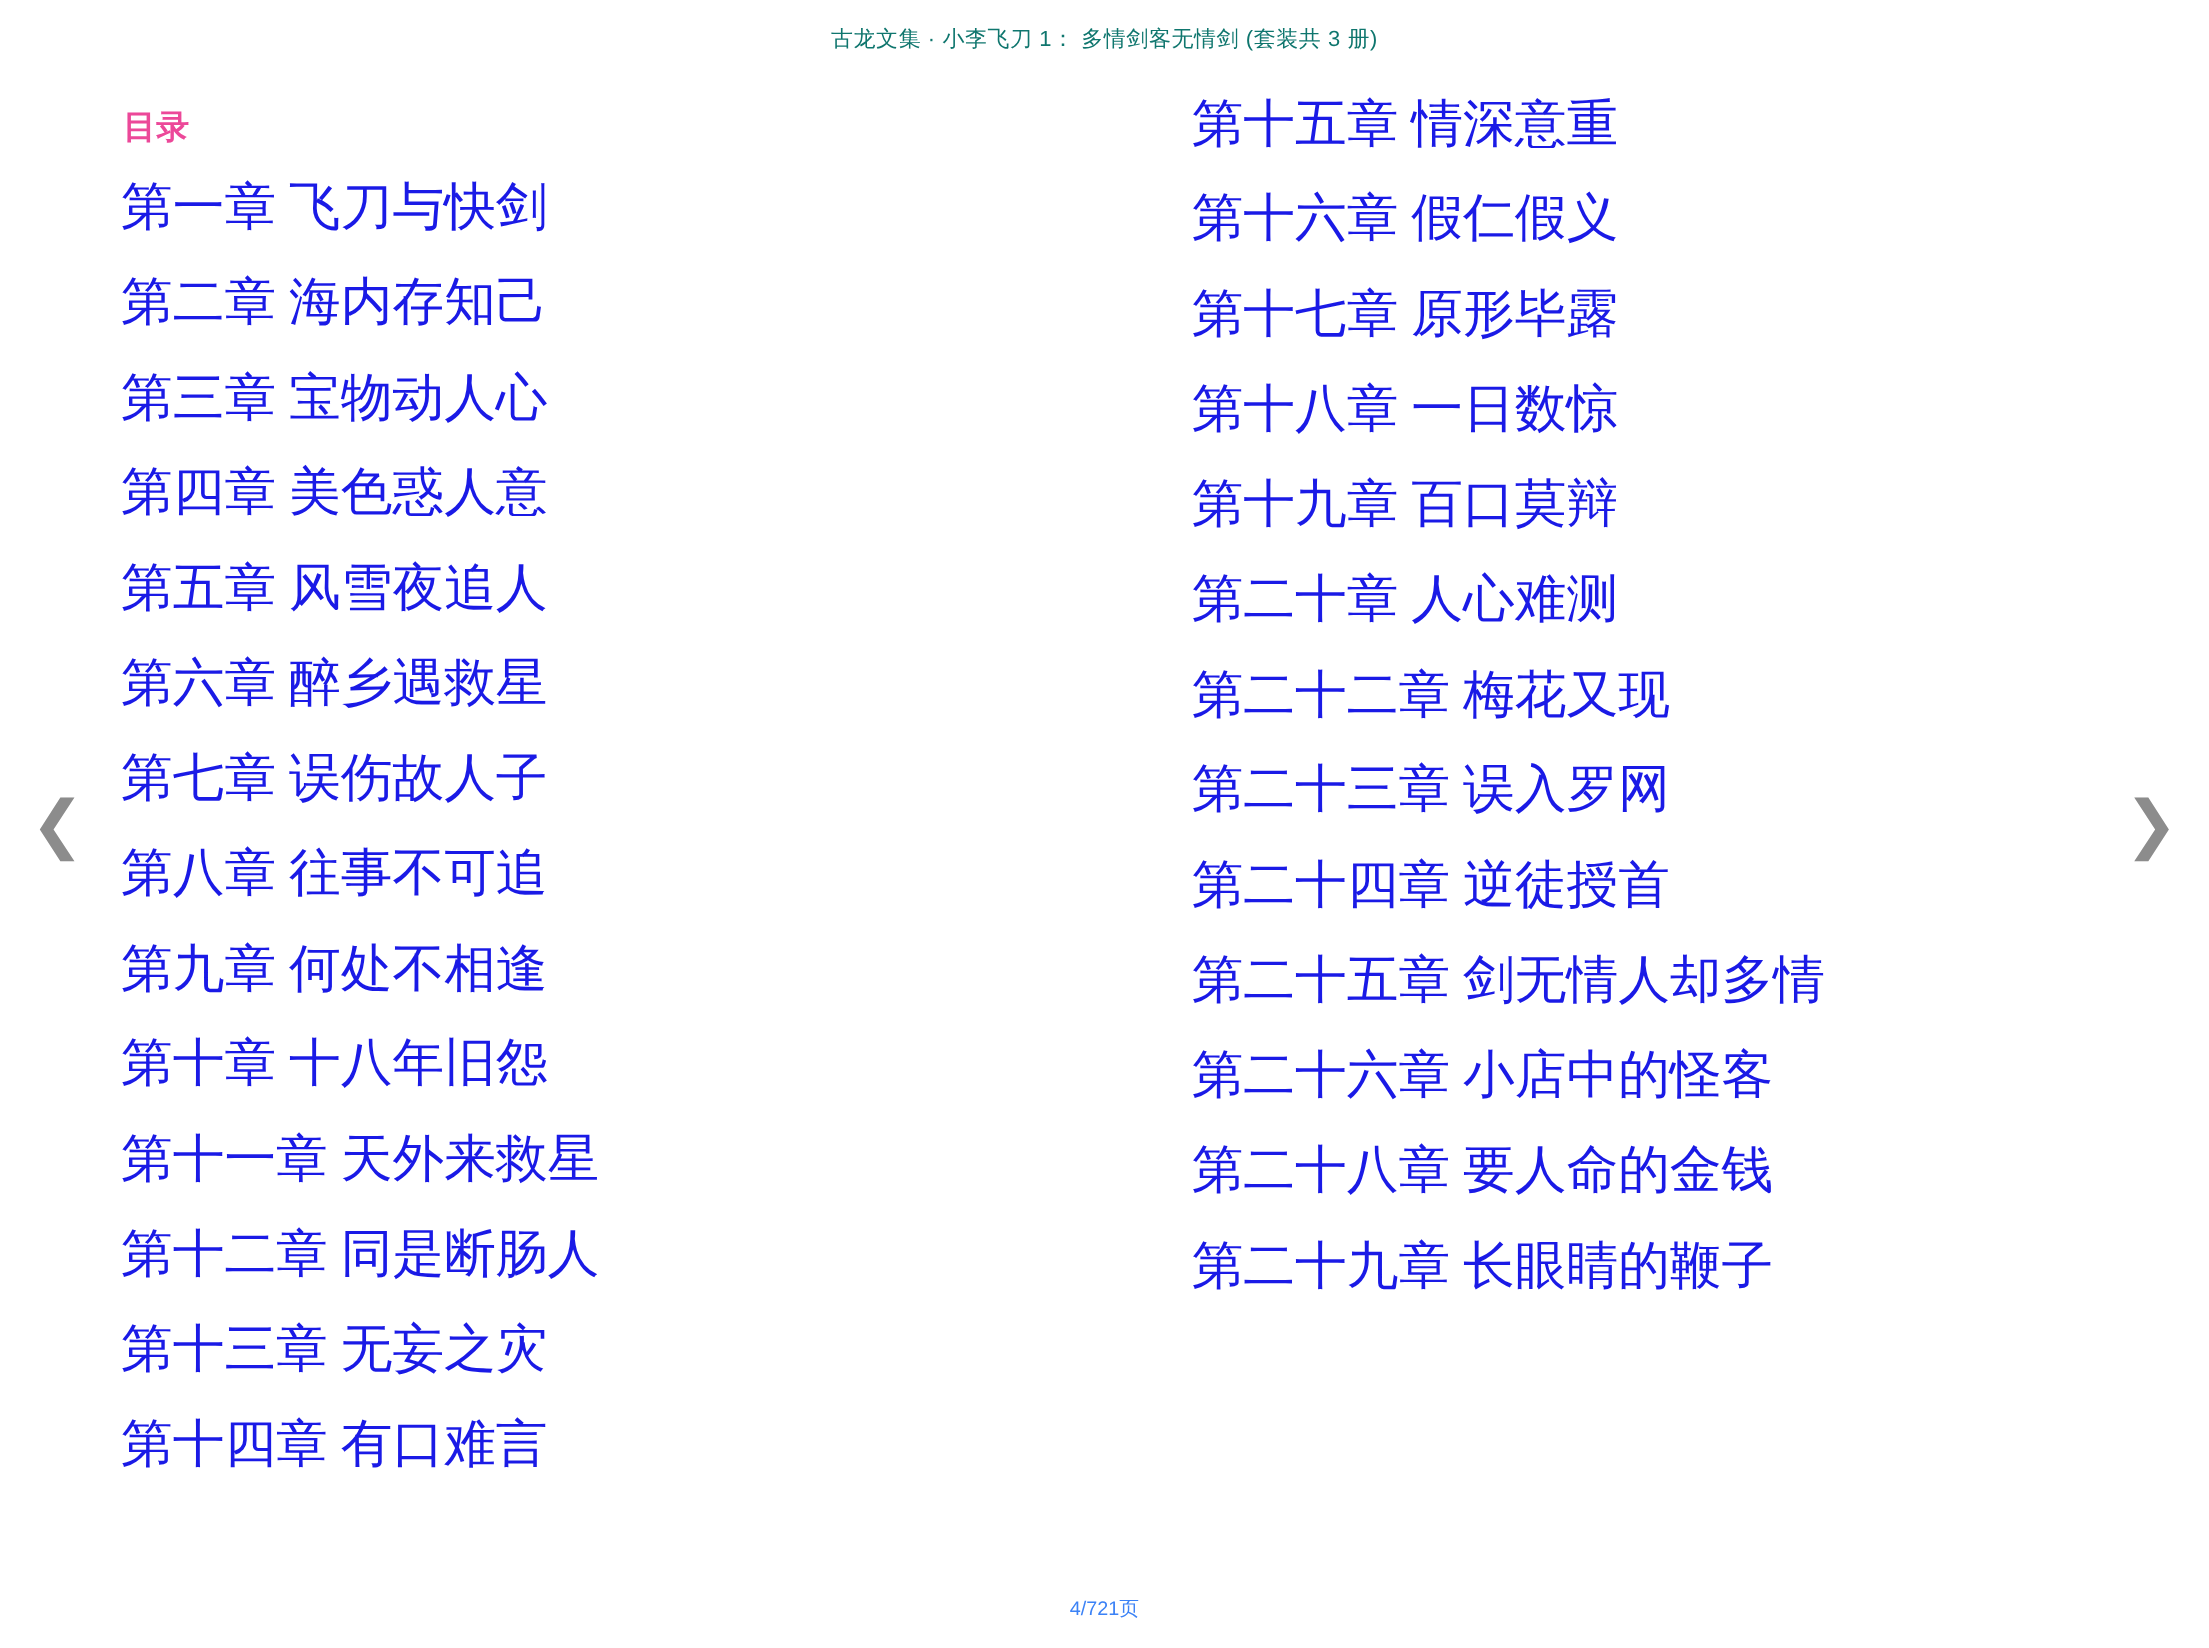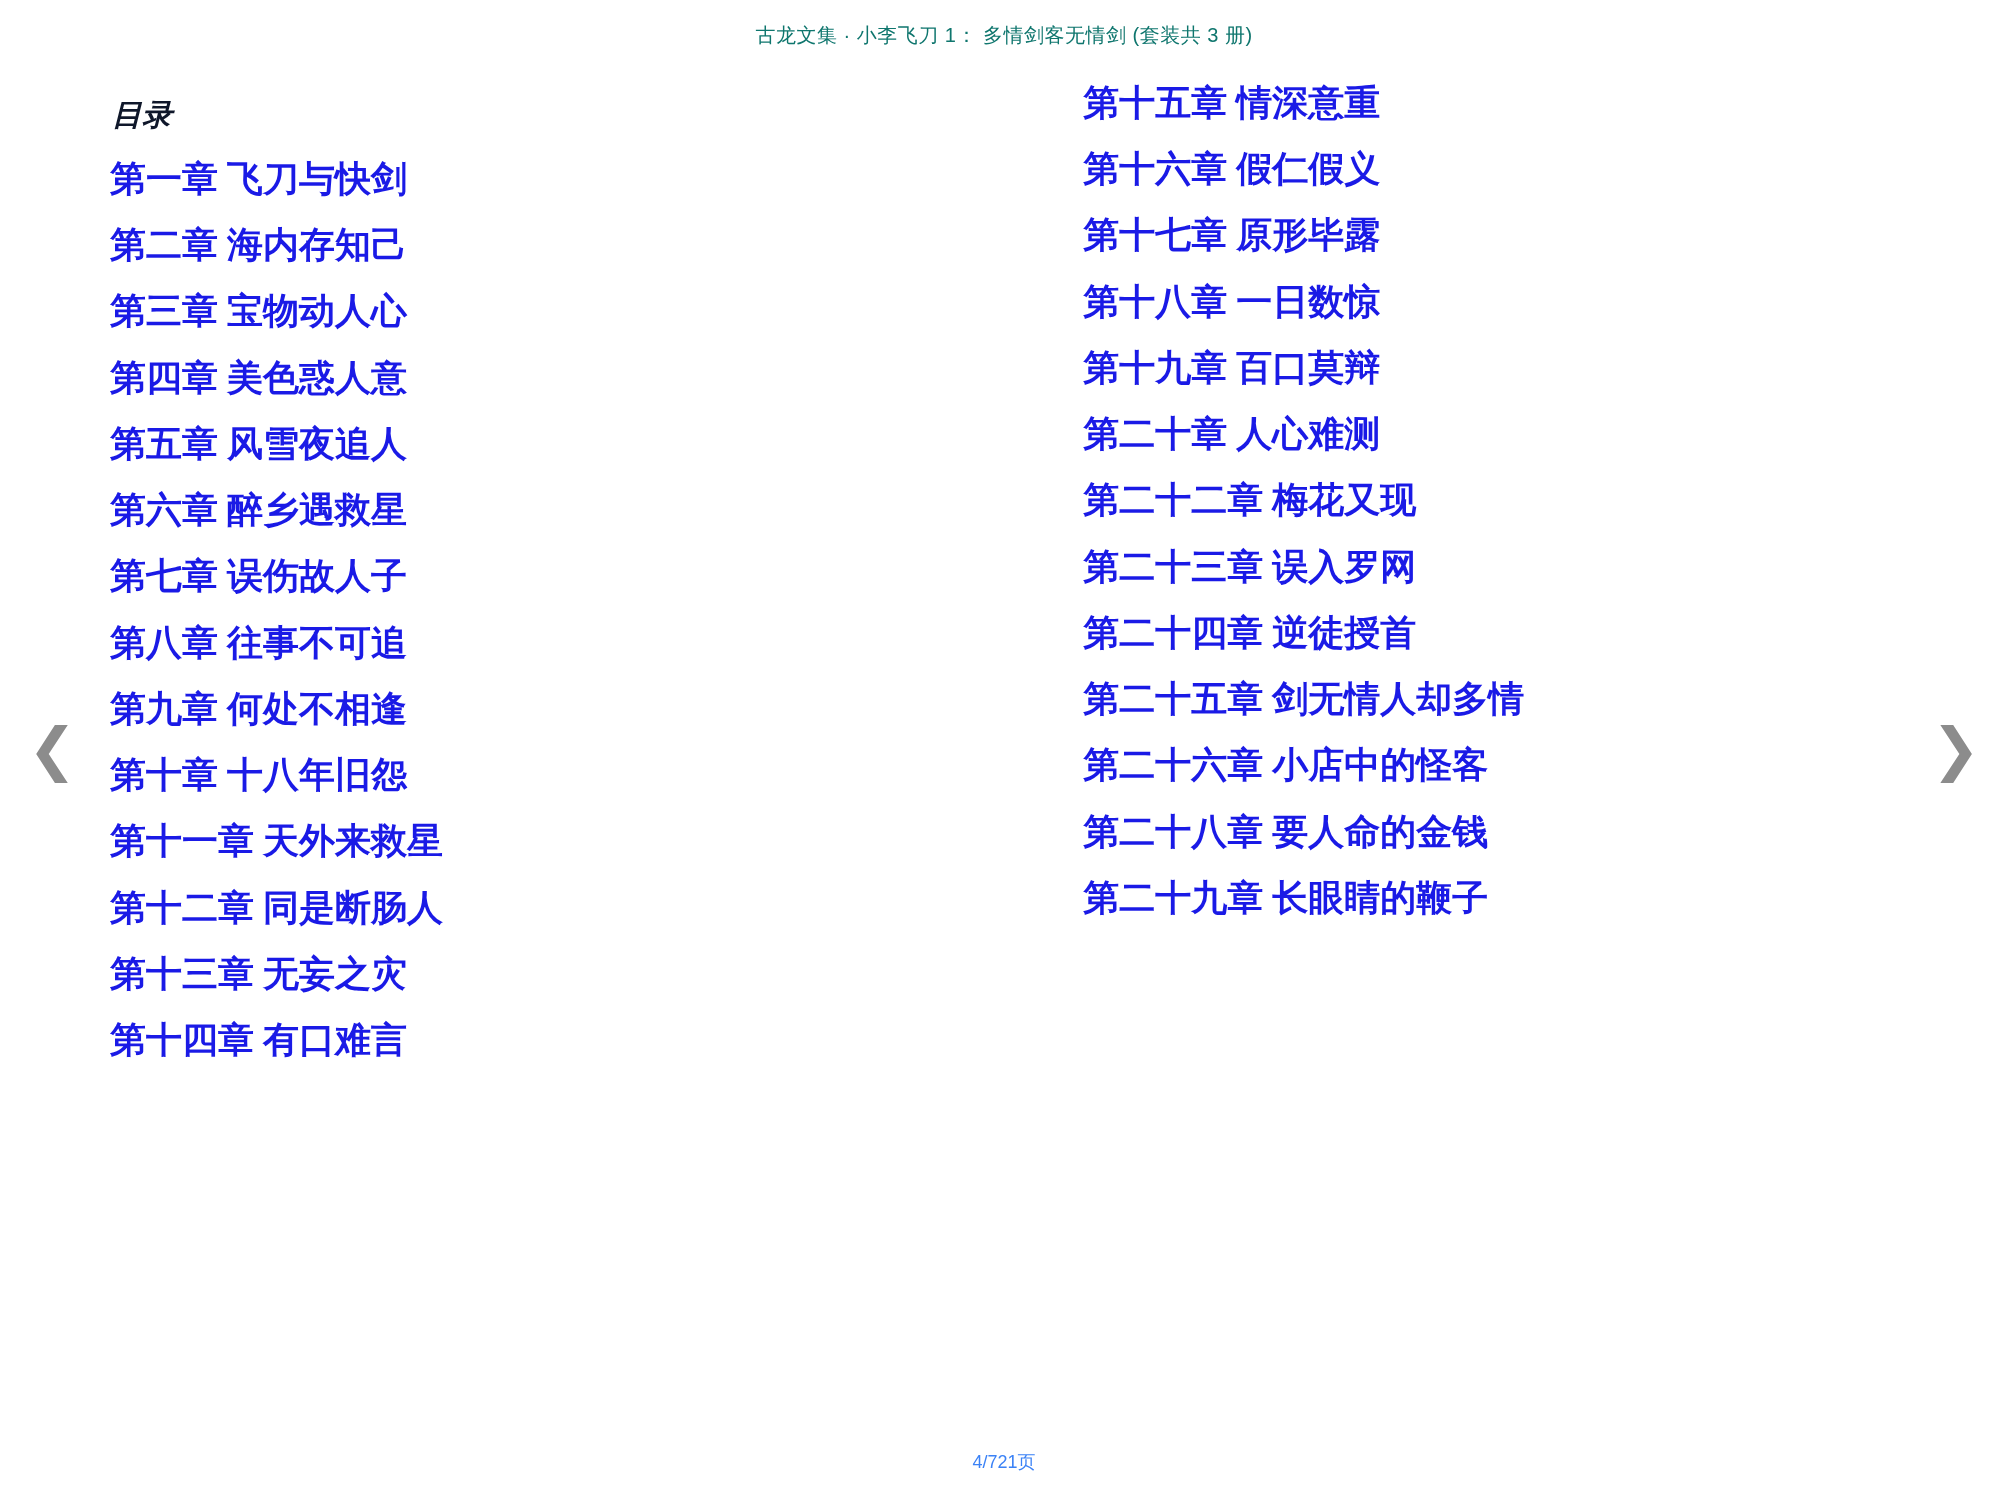--- a/index.html
+++ b/index.html
@@ -48,31 +48,30 @@
   }
   .col {
     width: 50%;
     box-sizing: border-box;
   }
   .col-left { padding-left: 10px; }
   .col-right { padding-left: 50px; }
   .toc-heading {
     font-size: 30px;
     font-weight: bold;
-    color: #0f172a;
+    color: #ec4899;
     margin: 25px 0 10px 2px;
     font-family: "Liberation Serif", "DejaVu Serif", serif;
-    font-style: italic;
   }
   .toc-entry {
     display: block;
-    font-size: 36px;
+    font-size: 47px;
     line-height: 1.84;
     color: #1a1ae6;
-    font-weight: bold;
+    font-weight: normal;
     text-decoration: none;
     white-space: nowrap;
     font-family: "Liberation Serif", "DejaVu Serif", serif;
   }
   .col-right .toc-entry:first-child { margin-top: 0; }
   .nav-arrow {
     position: absolute;
     top: 50%;
     transform: translateY(-50%);
     font-size: 58px;

